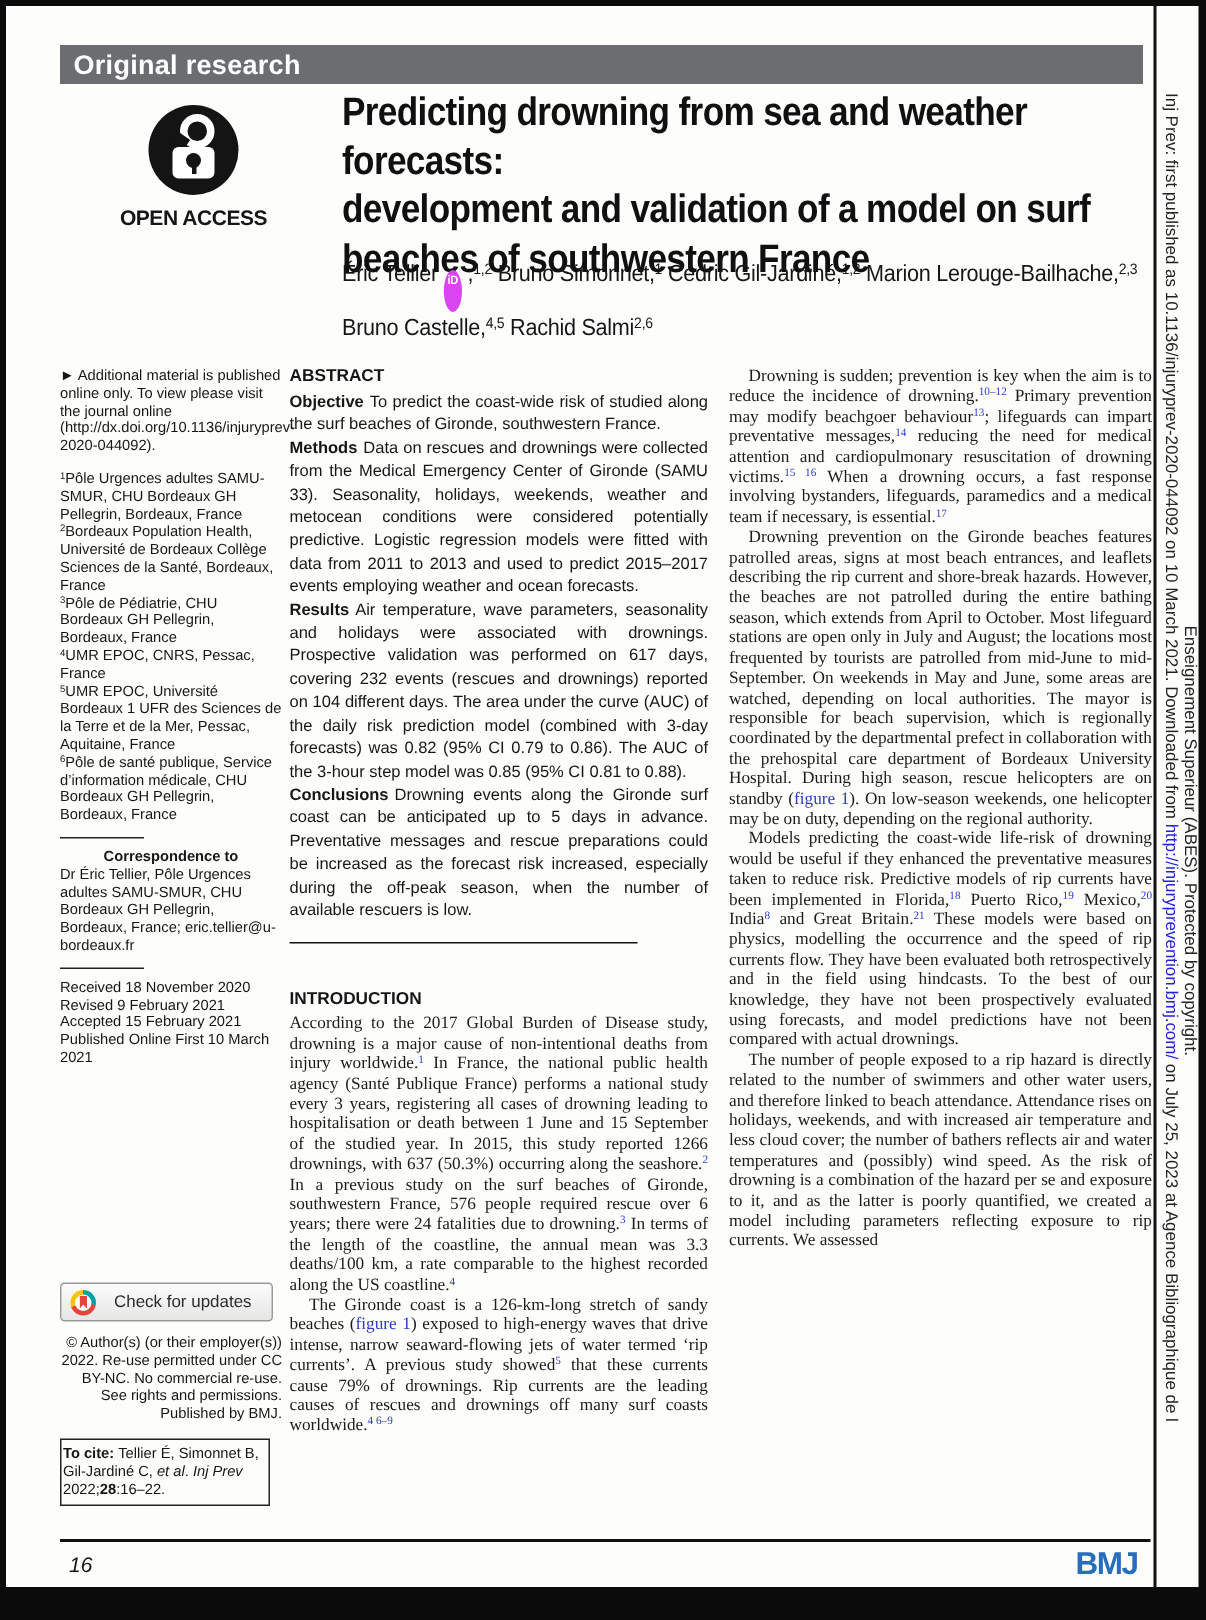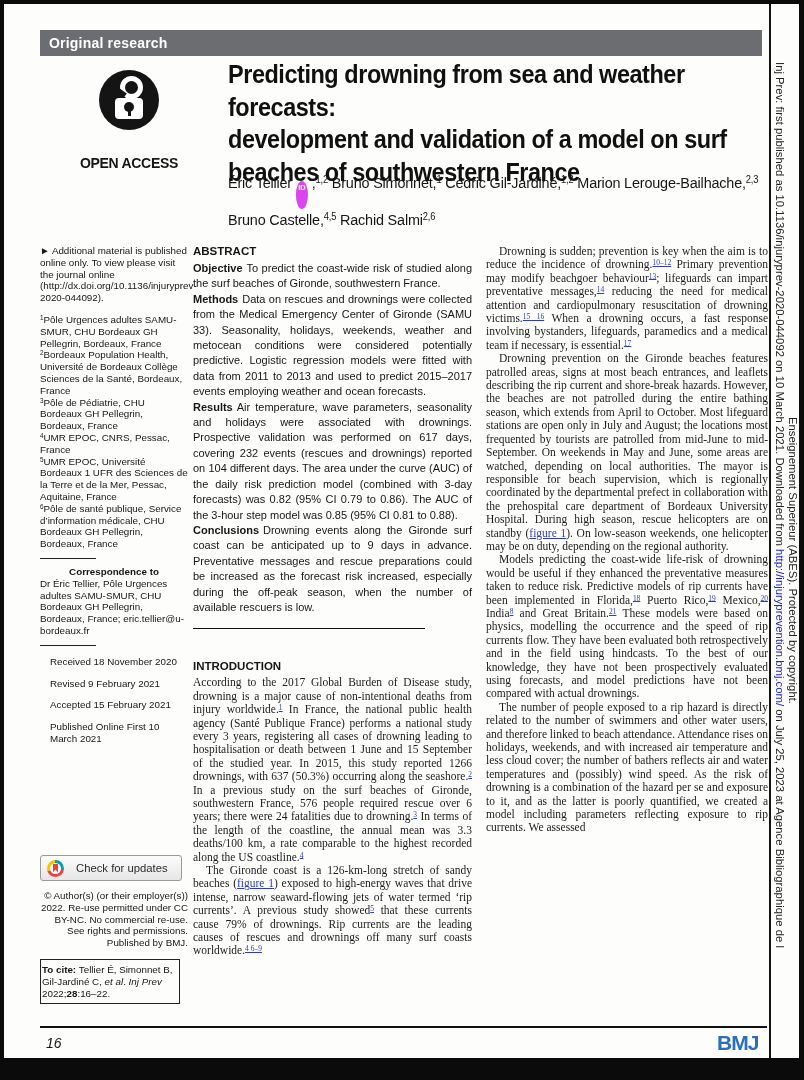--- a/index.html
+++ b/index.html
@@ -3,43 +3,43 @@
 <meta charset="utf-8">
 <style>
   html,body{margin:0;padding:0;background:#333;}
   .frame{position:relative;width:804px;height:1080px;background:#0b0b0b;overflow:hidden;
          font-family:"Liberation Sans",sans-serif;color:#161616;margin:0 auto;}
   .page{position:absolute;left:4px;top:4px;width:795px;height:1054px;background:#fdfdfc;overflow:hidden;}
 
   
   .banner{position:absolute;left:36px;top:26px;width:722px;height:26px;background:#6b6d70;
           display:flex;align-items:center;}
-  .banner span{color:#fff;font-weight:bold;font-size:14px;padding-left:9px;letter-spacing:.2px;}
+  .banner span{color:#fff;font-weight:bold;font-size:18px;padding-left:9px;letter-spacing:.2px;}
 
   .oa-block{position:absolute;left:58px;top:66px;width:134px;text-align:center;}
   .oa-circle{position:relative;width:60px;height:60px;border-radius:50%;background:#141414;margin:0 auto;}
   .oa-shackle{position:absolute;left:21px;top:6px;width:13px;height:13px;border:5.5px solid #fff;border-radius:50%;}
   .oa-patch{position:absolute;left:17px;top:20px;width:9px;height:9px;background:#141414;transform:rotate(35deg);}
   .oa-body{position:absolute;left:16px;top:28px;width:28px;height:21px;background:#fff;border-radius:4px;}
   .oa-hole{position:absolute;left:9px;top:4px;width:10px;height:10px;border-radius:50%;background:#141414;}
   .oa-slot{position:absolute;left:12.5px;top:10px;width:3px;height:8px;background:#141414;}
-  .oa-label{margin-top:25px;font-size:14px;font-weight:bold;letter-spacing:-.3px;}
+  .oa-label{margin-top:7px;font-size:14px;font-weight:bold;letter-spacing:-.3px;}
 
   .title{position:absolute;left:224px;top:54px;width:620px;transform:scaleX(.885);transform-origin:0 0;
          font-size:26.5px;font-weight:bold;line-height:1.23;letter-spacing:-.5px;white-space:pre-line;color:#101010;}
   .authors{position:absolute;left:224px;top:168px;width:586px;transform:scaleX(.93);transform-origin:0 0;
            font-size:15.5px;line-height:1.45;letter-spacing:-.2px;}
 
   
   .col-left{position:absolute;left:36px;top:241px;width:148px;height:812px;font-size:9.8px;line-height:11.8px;}
   .col-left p{margin:0 0 10px;}
   .side-bold{font-weight:bold;margin:0 !important;text-align:center;}
   .affils div{margin:0;}
   .side-hr{width:56px;border:none;border-top:1.3px solid #222;margin:8px 0 7px;}
-  .dates p{margin:10px !important;}
+  .dates p{margin:0 !important;}
 
   .left-bottom{position:absolute;left:0;top:610px;width:100%;}
   .chk-btn{display:flex;align-items:center;gap:12px;width:142px;height:26px;border:1px solid #9a9a9a;border-radius:3px;
            background:linear-gradient(#fcfcfc,#e6e6e6);padding:0 6px;box-sizing:border-box;cursor:pointer;
            font-family:"Liberation Sans",sans-serif;}
   .chk-ico{position:relative;width:17px;height:17px;border-radius:50%;flex:0 0 auto;
            background:conic-gradient(#00a2a8 0 100deg,#e8423d 100deg 250deg,#f5c400 250deg 360deg);}
   .chk-ico-inner{position:absolute;left:3px;top:3px;width:11px;height:11px;border-radius:50%;background:#fff;}
   .chk-ico-mark{position:absolute;left:6px;top:4px;width:5px;height:9px;background:#e8423d;
                 clip-path:polygon(0 0,100% 0,100% 100%,50% 68%,0 100%);}
@@ -57,21 +57,21 @@
 
   .serif p{margin:0;font-family:"Liberation Serif",serif;font-size:11.5px;line-height:13.4px;
            text-align:justify;text-indent:13px;color:#1b1b1b;}
   .intro p:first-child{text-indent:0;}
 
   
   .seg-b{font-weight:bold;}
   .seg-i{font-style:italic;}
   .seg-h{font-weight:bold;padding-right:4px;}
   .seg-sup,.seg-supb{font-size:.65em;vertical-align:.45em;line-height:0;}
-  .seg-supb,.seg-fig{color:#2d3bc4;text-decoration:underline;}
+  .seg-supb,.seg-fig{color:#2d3bc4;}
   .seg-link{color:#2222d8;}
   .seg-orcid{display:inline-block;width:13px;height:28px;border-radius:50%;background:#d946ef;color:#fff;
              font-size:8px;font-weight:bold;text-align:center;line-height:13px;vertical-align:-2px;}
 
   
   .footer-rule{position:absolute;left:36px;top:1022px;width:727px;border:none;border-top:2px solid #111;margin:0;}
   .footer-num{position:absolute;left:42px;top:1031px;font-size:14px;font-style:italic;}
   .footer-cite{position:absolute;left:140px;top:1031px;width:520px;text-align:center;font-size:9.8px;}
   .bmj-logo{position:absolute;left:713px;top:1027px;font-size:21px;font-weight:800;letter-spacing:-1px;
             color:#2a6ebb;font-family:"Liberation Sans",sans-serif;}
@@ -143,21 +143,21 @@
       </div>
     </div>
 
     <div class="col-mid">
       <div class="abstract">
         <div class="abs-h">ABSTRACT</div>
         <div>
             <p><span class="seg-h">Objective</span><span class="seg-t">To predict the coast-wide risk of studied along the surf beaches of Gironde, southwestern France.</span></p>
             <p><span class="seg-h">Methods</span><span class="seg-t">Data on rescues and drownings were collected from the Medical Emergency Center of Gironde (SAMU 33). Seasonality, holidays, weekends, weather and metocean conditions were considered potentially predictive. Logistic regression models were fitted with data from 2011 to 2013 and used to predict 2015–2017 events employing weather and ocean forecasts.</span></p>
             <p><span class="seg-h">Results</span><span class="seg-t">Air temperature, wave parameters, seasonality and holidays were associated with drownings. Prospective validation was performed on 617 days, covering 232 events (rescues and drownings) reported on 104 different days. The area under the curve (AUC) of the daily risk prediction model (combined with 3-day forecasts) was 0.82 (95% CI 0.79 to 0.86). The AUC of the 3-hour step model was 0.85 (95% CI 0.81 to 0.88).</span></p>
-            <p><span class="seg-h">Conclusions</span><span class="seg-t">Drowning events along the Gironde surf coast can be anticipated up to 9 days in advance. Preventative messages and rescue preparations could be increased as the forecast risk increased, especially during the off-peak season, when the number of available rescuers is low.</span></p>
+            <p><span class="seg-h">Conclusions</span><span class="seg-t">Drowning events along the Gironde surf coast can be anticipated up to 5 days in advance. Preventative messages and rescue preparations could be increased as the forecast risk increased, especially during the off-peak season, when the number of available rescuers is low.</span></p>
           </div>
       </div>
       <hr class="mid-hr">
       <div class="sec-h">INTRODUCTION</div>
       <div class="serif intro">
           <p><span class="seg-t">According to the 2017 Global Burden of Disease study, drowning is a major cause of non-intentional deaths from injury worldwide.</span><span class="seg-supb">1</span><span class="seg-t"> In France, the national public health agency (Santé Publique France) performs a national study every 3 years, registering all cases of drowning leading to hospitalisation or death between 1 June and 15 September of the studied year. In 2015, this study reported 1266 drownings, with 637 (50.3%) occurring along the seashore.</span><span class="seg-supb">2</span><span class="seg-t"> In a previous study on the surf beaches of Gironde, southwestern France, 576 people required rescue over 6 years; there were 24 fatalities due to drowning.</span><span class="seg-supb">3</span><span class="seg-t"> In terms of the length of the coastline, the annual mean was 3.3 deaths/100 km, a rate comparable to the highest recorded along the US coastline.</span><span class="seg-supb">4</span></p>
           <p><span class="seg-t">The Gironde coast is a 126-km-long stretch of sandy beaches (</span><span class="seg-fig">figure 1</span><span class="seg-t">) exposed to high-energy waves that drive intense, narrow seaward-flowing jets of water termed ‘rip currents’. A previous study showed</span><span class="seg-supb">5</span><span class="seg-t"> that these currents cause 79% of drownings. Rip currents are the leading causes of rescues and drownings off many surf coasts worldwide.</span><span class="seg-supb">4 6–9</span></p>
         </div>
     </div>
 

